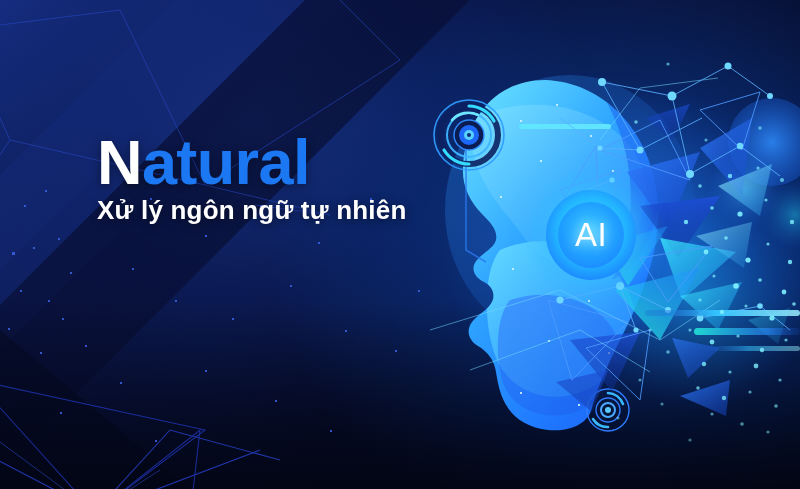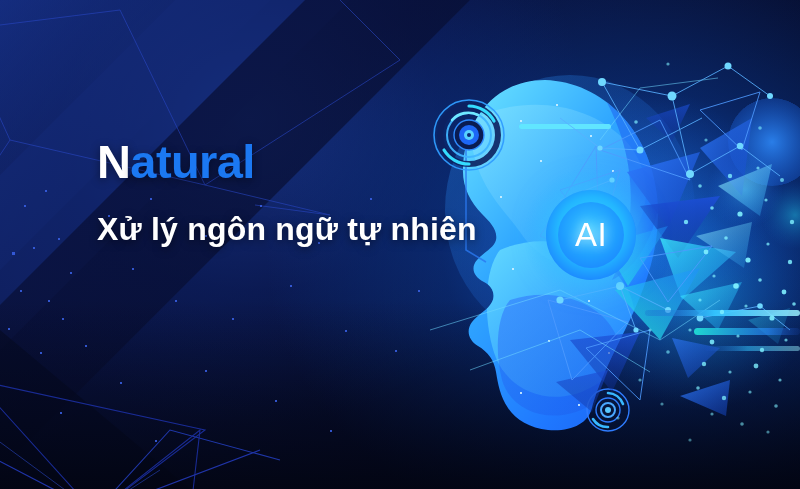--- a/index.html
+++ b/index.html
@@ -23,32 +23,32 @@
   .nopick { pointer-events:none; }
 
   
   #text-block {
     position:absolute;
     left:97px; top:134px;
     z-index:40;
     width:370px;
   }
   .title-line {
-    font-size:47px;
+    font-size:63px;
     font-weight:bold;
     line-height:56px;
     letter-spacing:-0.6px;
     color:#1b78f2;
     white-space:nowrap;
     text-shadow:0 2px 10px rgba(0,0,0,0.45);
   }
   .cap { color:#ffffff; }
   #subtitle {
-    margin-top:21px;
-    font-size:32px;
+    margin-top:5px;
+    font-size:26px;
     font-weight:bold;
     color:#ffffff;
     letter-spacing:0.2px;
     white-space:nowrap;
     text-shadow:0 2px 8px rgba(0,0,0,0.5);
   }
 
   
   #ai-badge {
     position:absolute;

